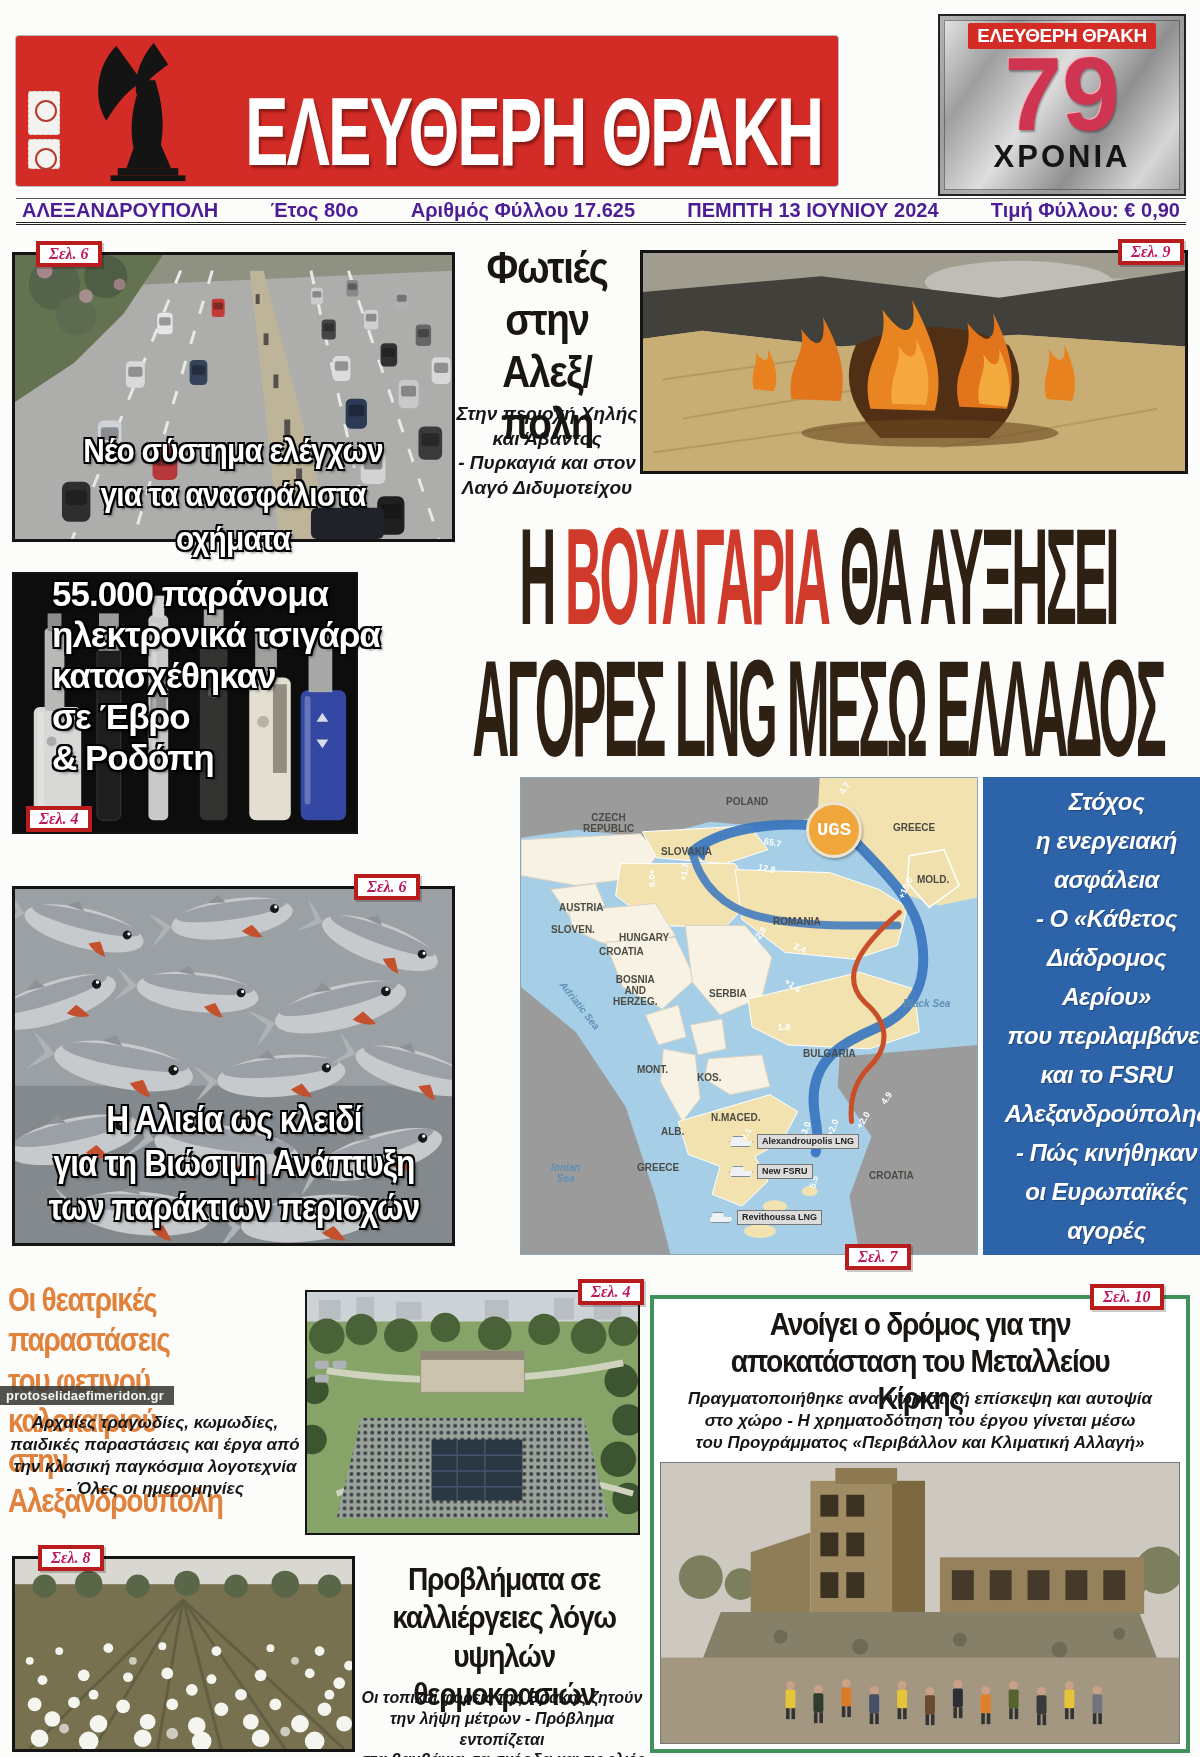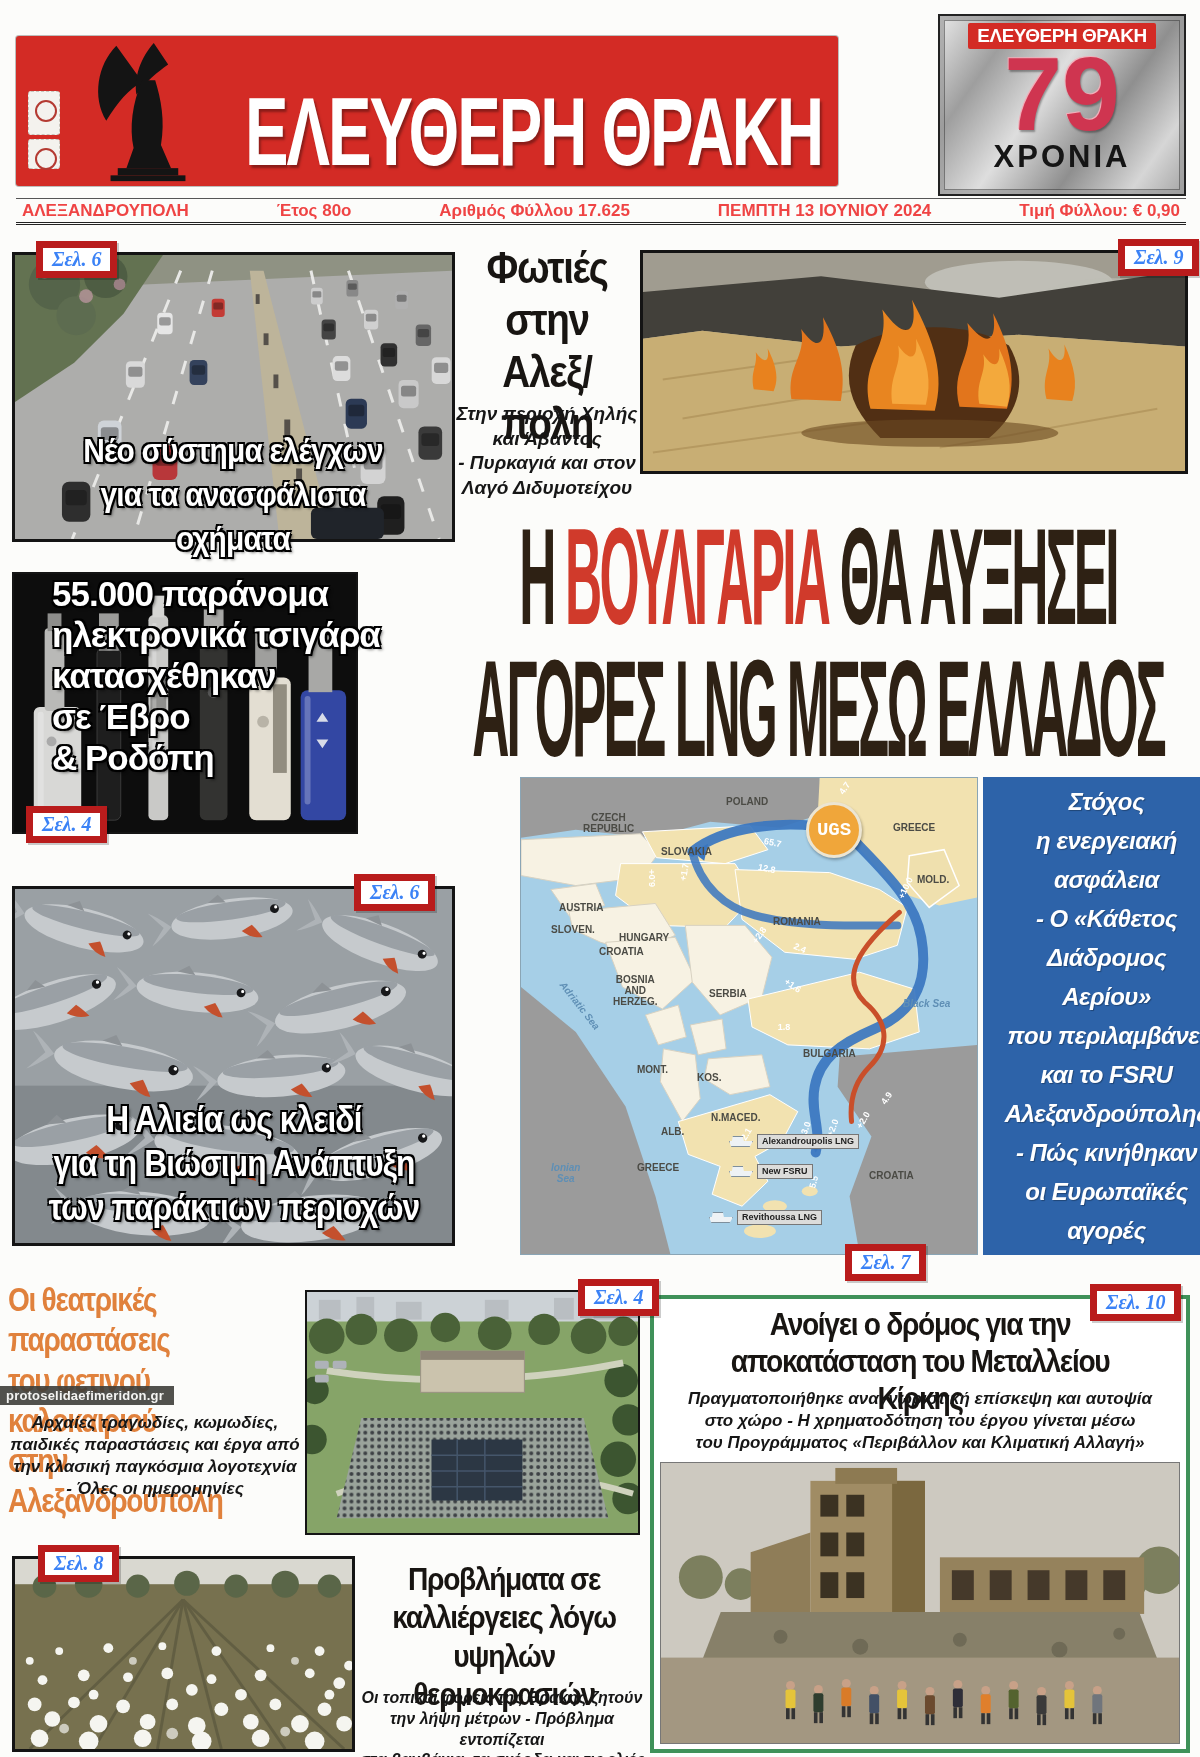--- a/index.html
+++ b/index.html
@@ -21,25 +21,25 @@
   .mh-title{position:absolute;left:205px;top:40px;width:625px;text-align:center;color:#fff;font-weight:bold;font-size:64px;letter-spacing:-2px;white-space:nowrap;transform:scale(1.02,1.5);transform-origin:center top;text-shadow:2px 2px 2px rgba(0,0,0,.35)}
   .mh-sub{position:absolute;left:182px;top:146px;width:648px;height:36px;background:var(--subtitle_bar);color:#fff;font-weight:bold;font-size:20px;line-height:36px;text-align:center;letter-spacing:.5px}
 
   
   .badge{position:absolute;left:938px;top:14px;width:248px;height:182px;border:2px solid #222;background:linear-gradient(125deg,#e8e8e8 0%,#9e9e9e 22%,#dedede 43%,#8f8f8f 65%,#d6d6d6 85%,#a5a5a5 100%);box-shadow:inset 0 0 0 4px rgba(255,255,255,.35),inset 0 0 0 5px rgba(60,60,60,.55);text-align:center}
   .badge-title{display:inline-block;margin-top:7px;background:var(--masthead_red);color:#fff;font-weight:bold;font-size:19px;padding:2px 9px;letter-spacing:-.5px;border-radius:2px}
   .badge-num{font-size:104px;font-weight:bold;line-height:.88;color:#cf3550;text-shadow:1px 2px 2px rgba(0,0,0,.35), -1px -1px 0 #f2aeb9}
   .badge-label{font-size:31px;font-weight:bold;color:#151515;letter-spacing:3px;margin-top:-2px}
 
   
-  .dateline{position:absolute;left:16px;top:198px;width:1170px;height:27px;display:flex;justify-content:space-between;align-items:center;border-top:1px solid #555;border-bottom:3px double #222;font-size:17px;font-weight:bold;color:#ef4444;padding:0 6px}
+  .dateline{position:absolute;left:16px;top:198px;width:1170px;height:27px;display:flex;justify-content:space-between;align-items:center;border-top:1px solid #555;border-bottom:3px double #222;font-size:20px;font-weight:bold;color:#4c1d95;padding:0 6px}
 
   .photo{position:absolute;border:3px solid #141414;background:#999}
   .photo svg{display:block;width:100%;height:100%}
-  .ptag{position:absolute;z-index:6;background:#fff;border:7px solid #b91c1c;padding:0 9px;font-family:"Liberation Serif",serif;font-style:italic;font-weight:bold;font-size:20px;color:#3b82f6;box-shadow:2px 2px 0 rgba(0,0,0,.2)}
+  .ptag{position:absolute;z-index:6;background:#fff;border:4px solid #b91c1c;padding:0 9px;font-family:"Liberation Serif",serif;font-style:italic;font-weight:bold;font-size:16px;color:#be185d;box-shadow:2px 2px 0 rgba(0,0,0,.2)}
 
   .outl{position:absolute;z-index:4;color:#fff;font-weight:bold;text-align:center;white-space:pre-line;letter-spacing:-1px;
     text-shadow:-2px -2px 0 #000,2px -2px 0 #000,-2px 2px 0 #000,2px 2px 0 #000,3px 3px 3px rgba(0,0,0,.45)}
   .sub{position:absolute;font-style:italic;font-weight:bold;color:#161616;white-space:pre-line;text-align:center;line-height:1.3;z-index:4}
   .hdark{position:absolute;font-weight:bold;color:#181512;letter-spacing:-1.5px;white-space:pre-line;text-align:center;z-index:4}
   .squeeze{transform:scaleX(.88);transform-origin:center top}
   .squeezeL{transform:scaleX(.85);transform-origin:left top}
 
   
   .lng-head{position:absolute;left:438px;top:498px;width:760px;height:272px}

